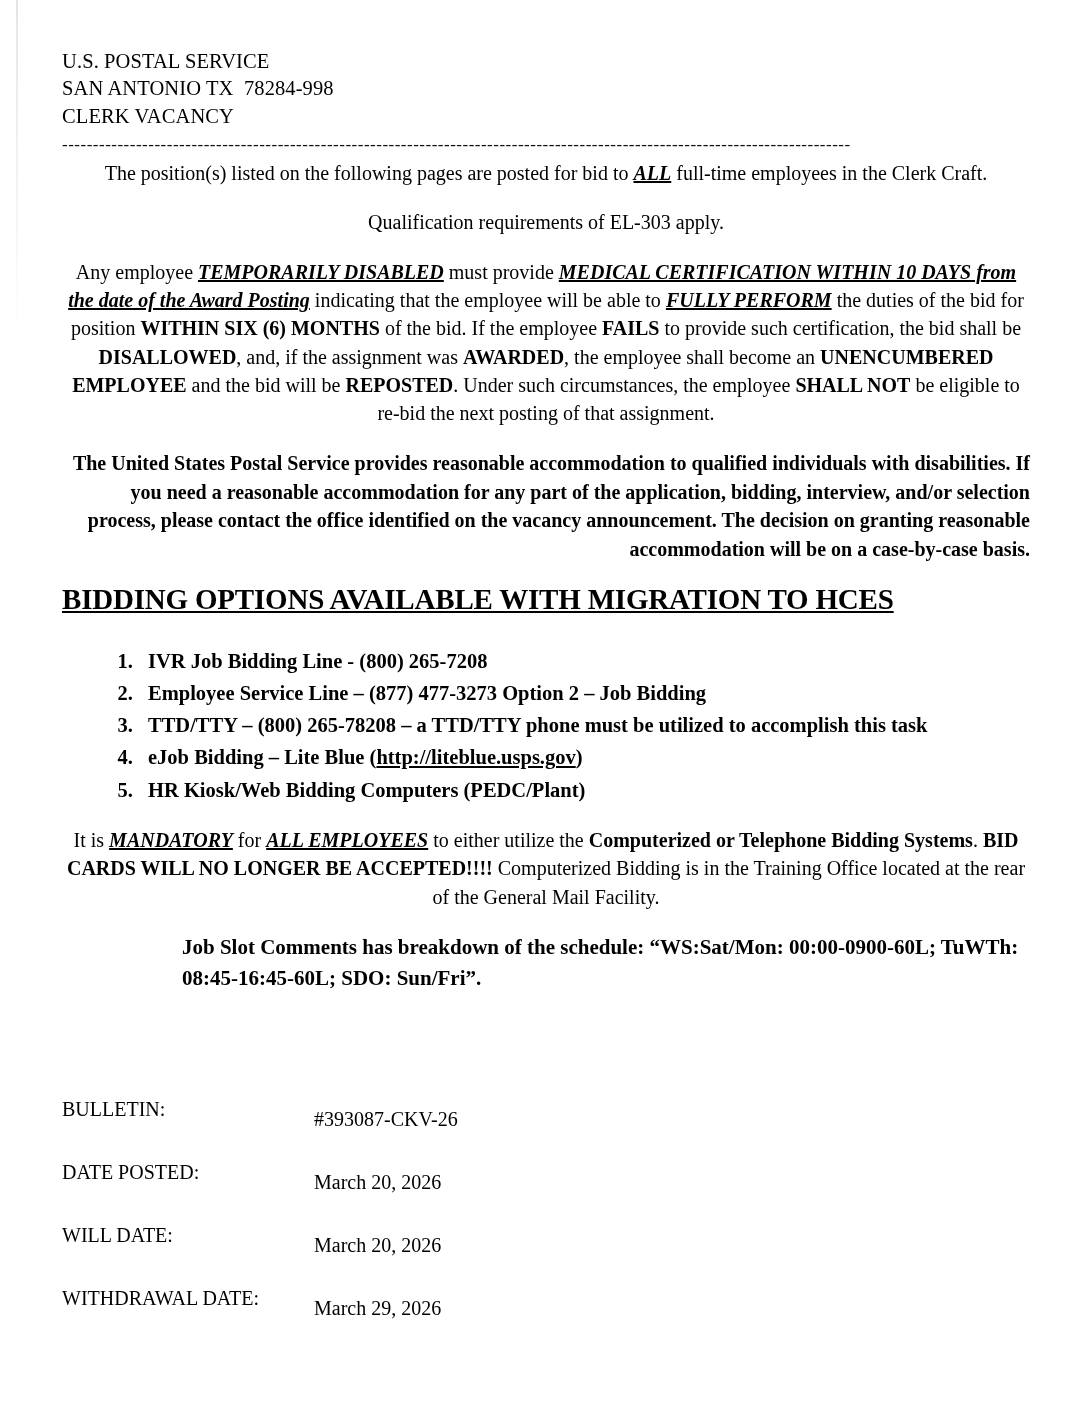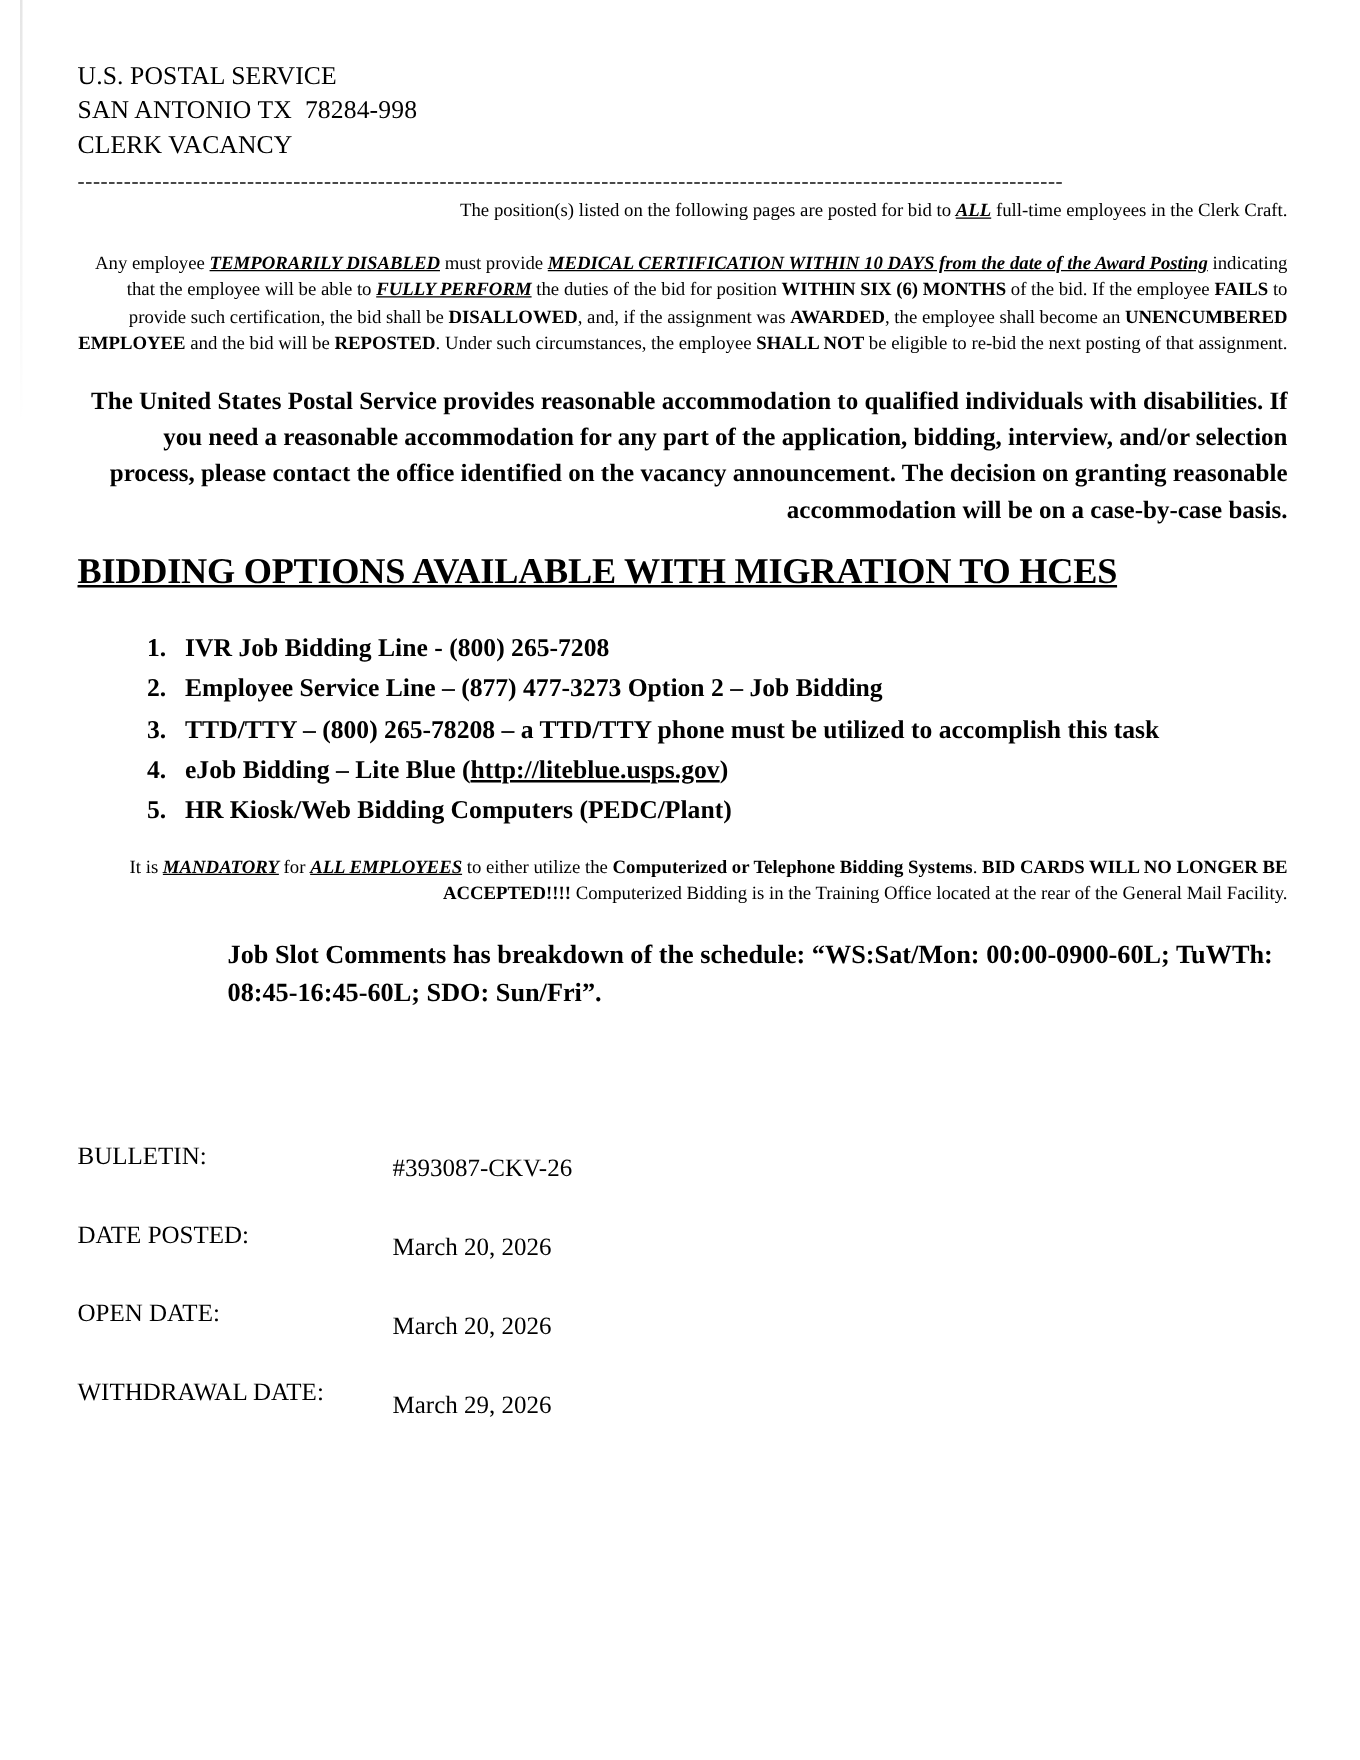--- a/index.html
+++ b/index.html
@@ -49,24 +49,24 @@
     height: 12px;
     overflow: hidden;
     font-size: 17px;
     line-height: 12px;
     letter-spacing: 0.5px;
     white-space: nowrap;
     color: #111;
   }
 
   p.body {
-    font-size: 15px;
+    font-size: 20px;
     line-height: 1.42;
     margin: 0 0 21px 0;
-    text-align: right;
+    text-align: center;
   }
 
   .u { text-decoration: underline; }
   .b { font-weight: bold; }
   .biu { font-weight: bold; font-style: italic; text-decoration: underline; }
 
   p.allbold {
     font-weight: bold;
     font-size: 20px;
     line-height: 1.44;
@@ -134,20 +134,21 @@
     <div class="letterhead">
       <div>U.S. POSTAL SERVICE</div>
       <div>SAN ANTONIO TX  78284-998</div>
       <div>CLERK VACANCY</div>
     </div>
 
     <div class="rule">--------------------------------------------------------------------------------------------------------------------------------</div>
 
     <p class="body"><span>The position(s) listed on the following pages are posted for bid to </span><span class="biu">ALL</span><span> full-time employees in the Clerk Craft.</span></p>
 
+    <p class="body">Qualification requirements of EL-303 apply.</p>
 
 
     <p class="body"><span>Any employee </span><span class="biu">TEMPORARILY DISABLED</span><span> must provide </span><span class="biu">MEDICAL CERTIFICATION WITHIN 10 DAYS from the date of the Award Posting</span><span> indicating that the employee will be able to </span><span class="biu">FULLY PERFORM</span><span> the duties of the bid for position </span><span class="b">WITHIN SIX (6) MONTHS</span><span> of the bid.  If the employee </span><span class="b">FAILS</span><span> to provide such certification, the bid shall be </span><span class="b">DISALLOWED</span><span>, and, if the assignment was </span><span class="b">AWARDED</span><span>, the employee shall become an </span><span class="b">UNENCUMBERED EMPLOYEE</span><span> and the bid will be </span><span class="b">REPOSTED</span><span>.  Under such circumstances, the employee </span><span class="b">SHALL NOT</span><span> be eligible to re-bid the next posting of that assignment.</span></p>
 
     <p class="allbold">The United States Postal Service provides reasonable accommodation to qualified individuals with disabilities.  If you need a reasonable accommodation for any part of the application, bidding, interview, and/or selection process, please contact the office identified on the vacancy announcement.  The decision on granting reasonable accommodation will be on a case-by-case basis.</p>
 
     <h1 class="section-title">BIDDING OPTIONS AVAILABLE WITH MIGRATION TO HCES</h1>
 
     <ol class="options">
       <li><span>IVR Job Bidding Line - (800) 265-7208</span></li>
@@ -167,21 +168,21 @@
     <div class="meta">
       <div class="meta-row">
         <div class="meta-label">BULLETIN:</div>
         <div class="meta-value">#393087-CKV-26</div>
       </div>
       <div class="meta-row">
         <div class="meta-label">DATE POSTED:</div>
         <div class="meta-value">March 20, 2026</div>
       </div>
       <div class="meta-row">
-        <div class="meta-label">OPEN DATE:</div>
+        <div class="meta-label">WILL DATE:</div>
         <div class="meta-value">March 20, 2026</div>
       </div>
       <div class="meta-row">
         <div class="meta-label">WITHDRAWAL DATE:</div>
         <div class="meta-value">March 29, 2026</div>
       </div>
 
     </div>
 
   </div>

